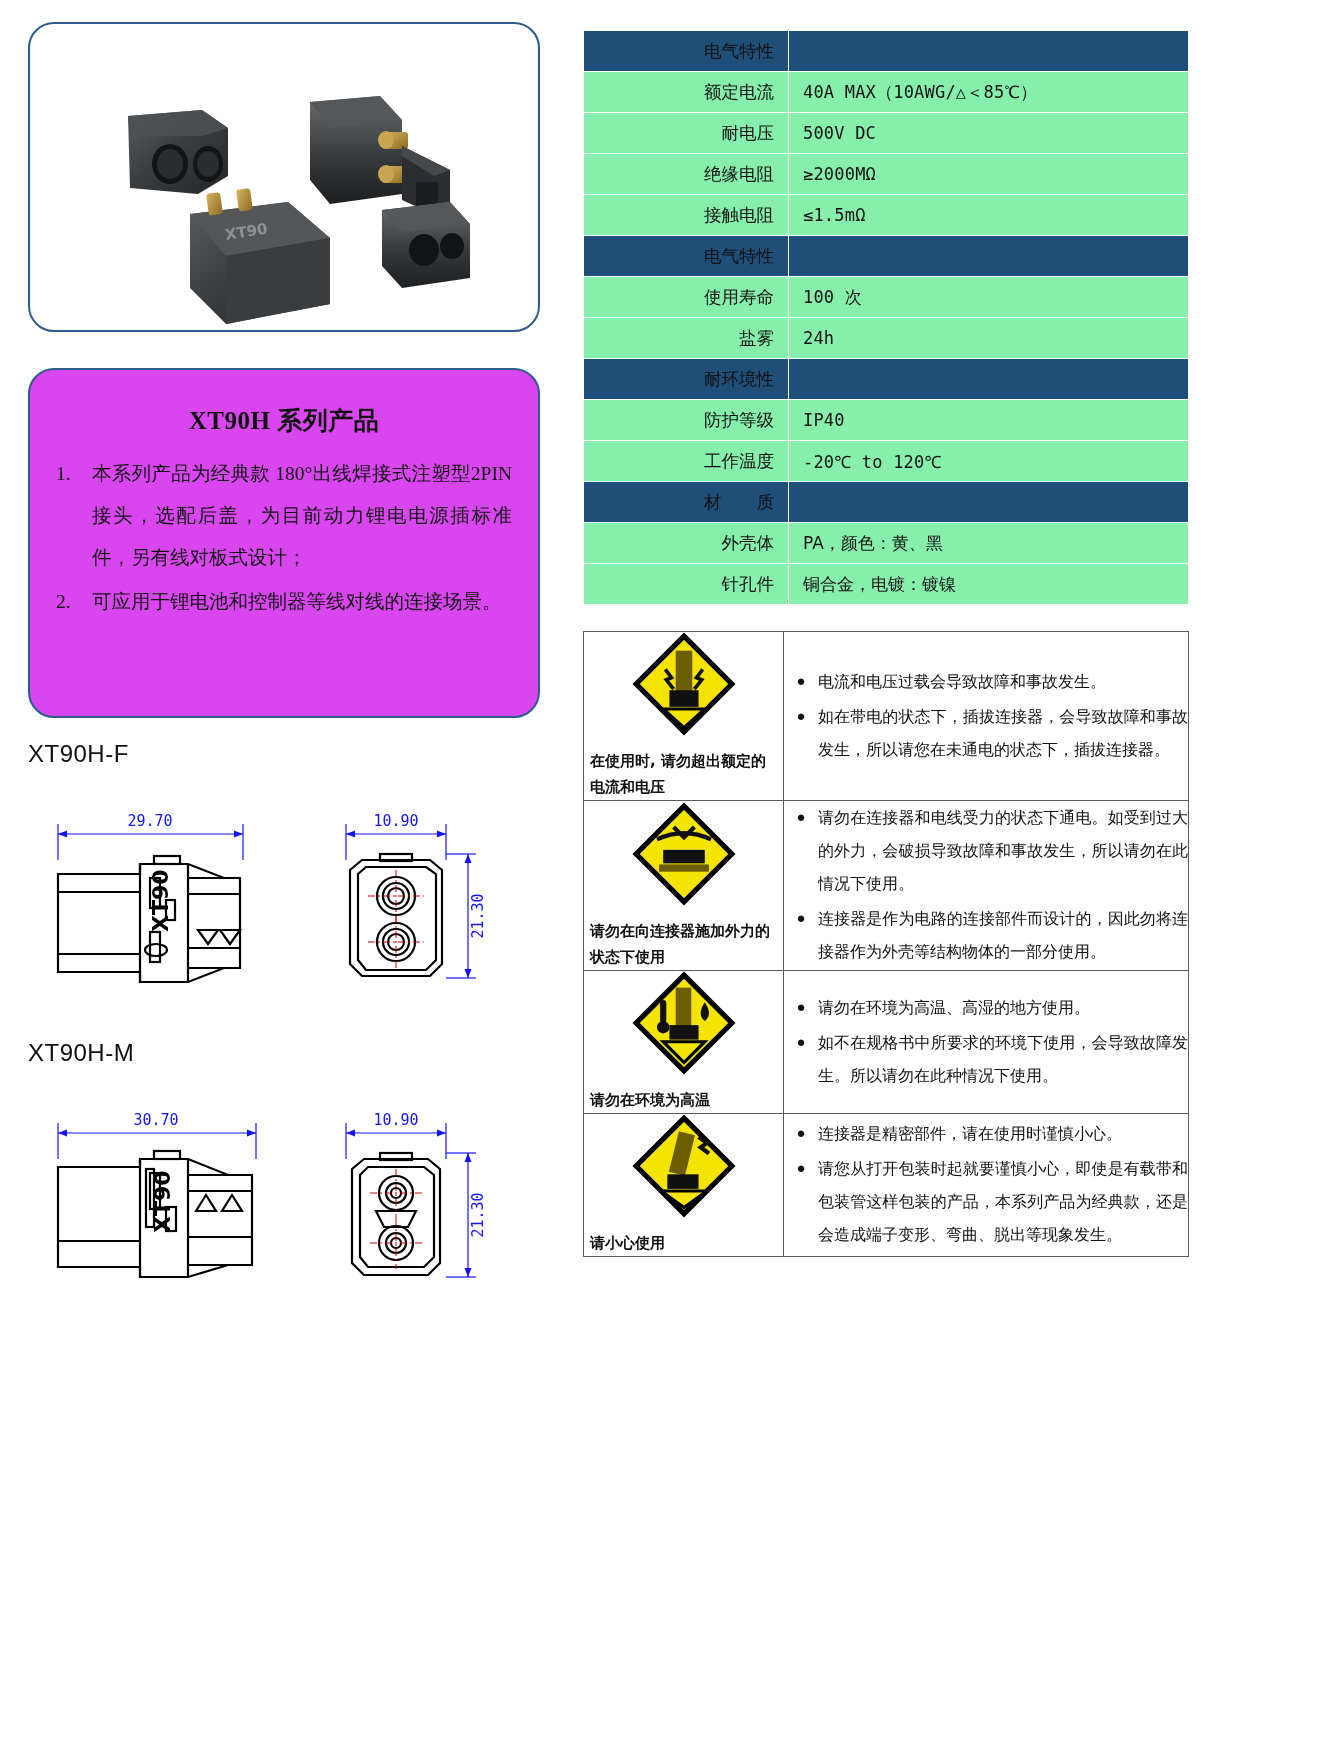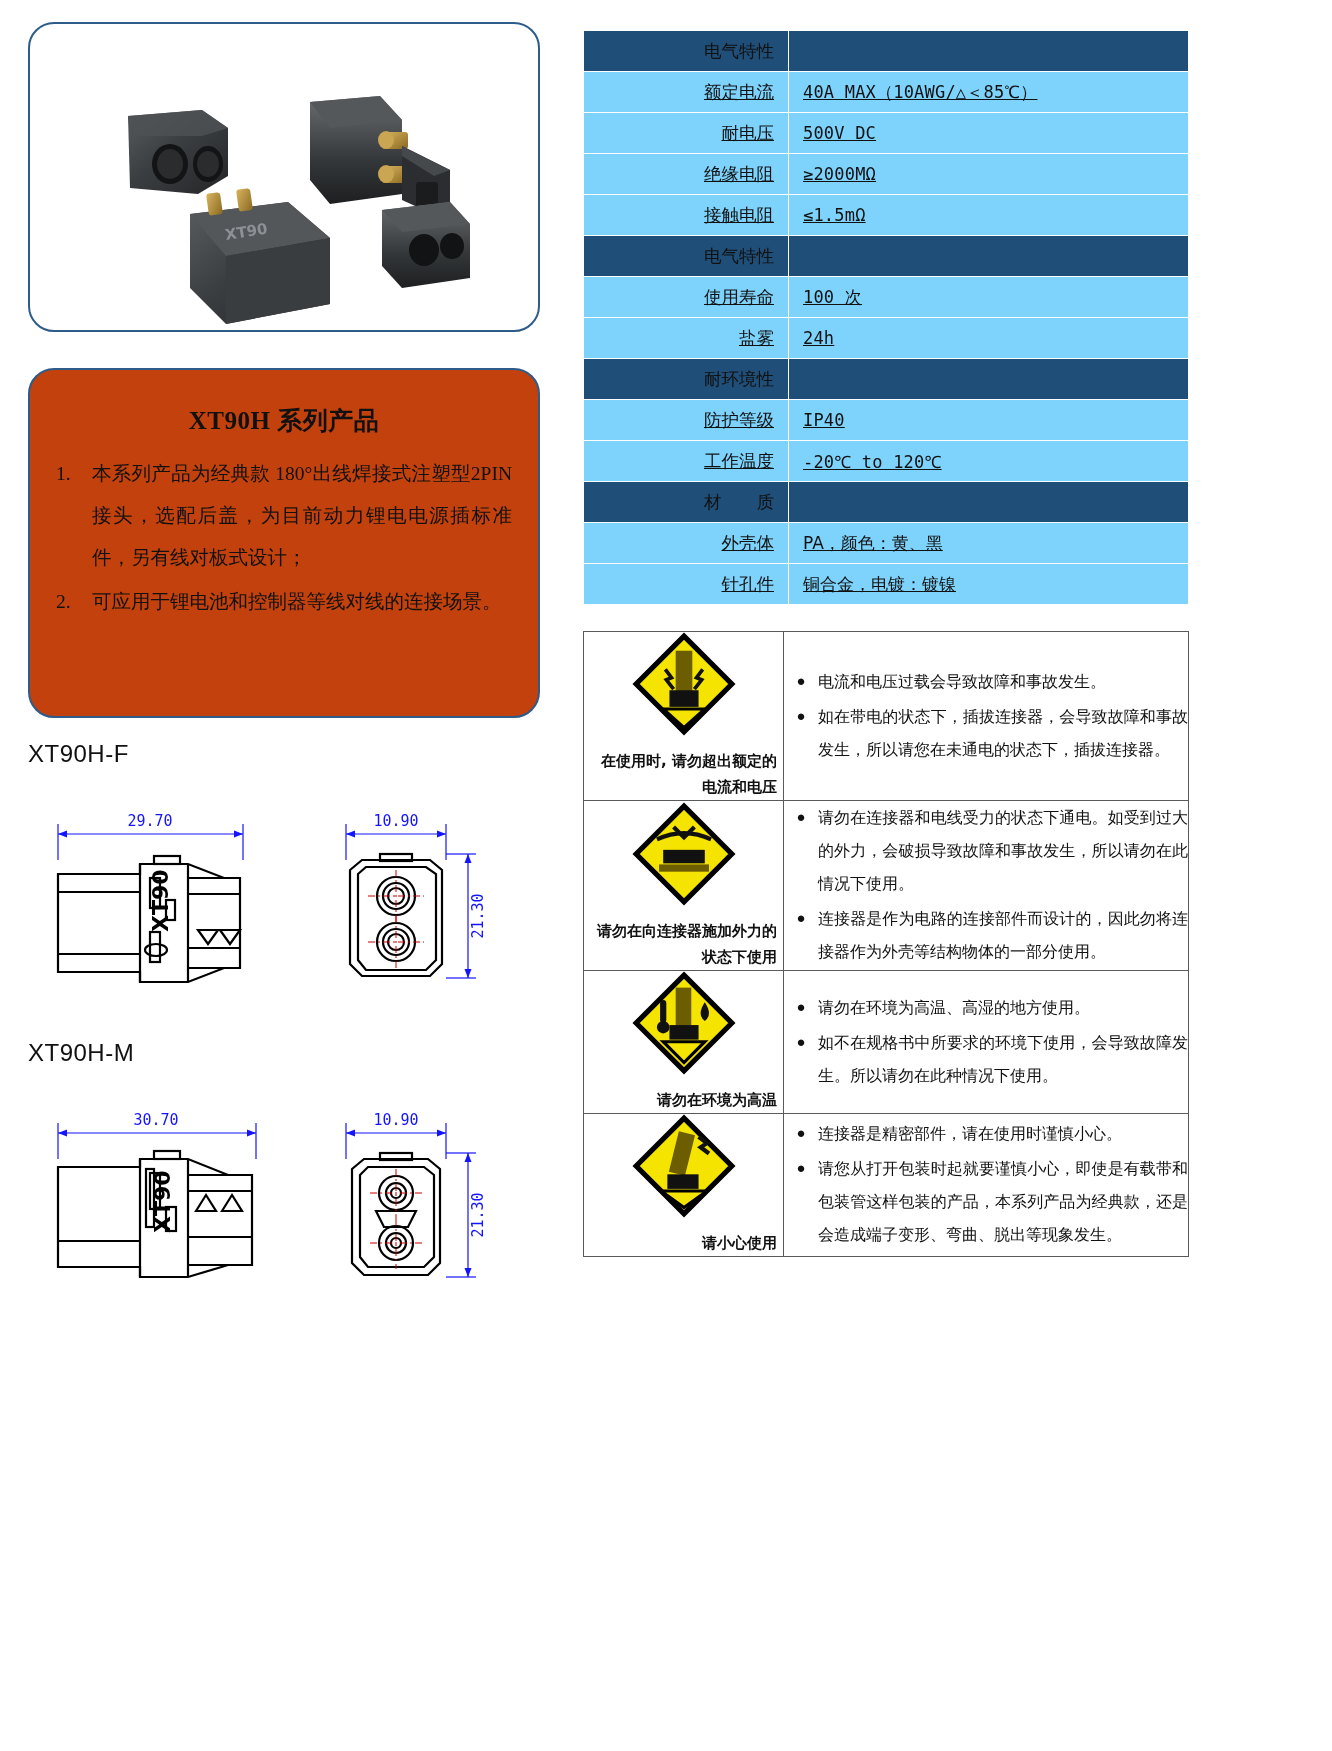--- a/index.html
+++ b/index.html
@@ -27,21 +27,21 @@
   }
   .photo-stage{position:absolute;inset:0;}
 
   .desc-card{
     margin-top:36px;
     width:512px;height:350px;
     border:2px solid #2e5c8a;
     border-radius:26px;
     box-sizing:border-box;
     padding:26px 26px 14px 26px;
-    background:#c2410c;
+    background:#d946ef;
   }
   .desc-title{
     text-align:center;
     font-family:"Liberation Serif", serif;
     font-weight:bold;
     font-size:25px;
     letter-spacing:0.5px;
     margin:8px 0 16px 0;
   }
   .desc-list{
@@ -86,21 +86,21 @@
   }
   .sec-head td{
     background:#1f4e79;
     color:#ffffff;
     font-size:18px;
     font-weight:normal;
     height:42px;
     border:1px solid #ffffff;
   }
   .sec-head td.k{font-family:"DejaVu Sans", sans-serif;}
-  .row td{background:#7dd3fc;text-decoration:underline;}
+  .row td{background:#86efac;}
   td.k{
     width:205px;
     text-align:right;
     font-family:"DejaVu Sans", sans-serif;
     font-size:17.5px;
     color:#111;
   }
   td.v{
     text-align:left;
     font-family:"DejaVu Sans Mono", monospace;
@@ -127,21 +127,21 @@
     text-align:center;
     padding:12px 6px 10px 6px;
   }
   .warn-cap{
     font-family:"DejaVu Sans", sans-serif;
     font-size:15px;
     font-weight:bold;
     color:#111;
     line-height:26px;
     margin-top:8px;
-    text-align:right;
+    text-align:left;
     padding:0 6px;
   }
   td.warn-body{
     padding:16px 14px 16px 8px;
     font-family:"Liberation Serif", serif;
     font-size:16px;
     line-height:33px;
     color:#111;
   }
   .warn-item{display:flex;margin-bottom:2px;}

